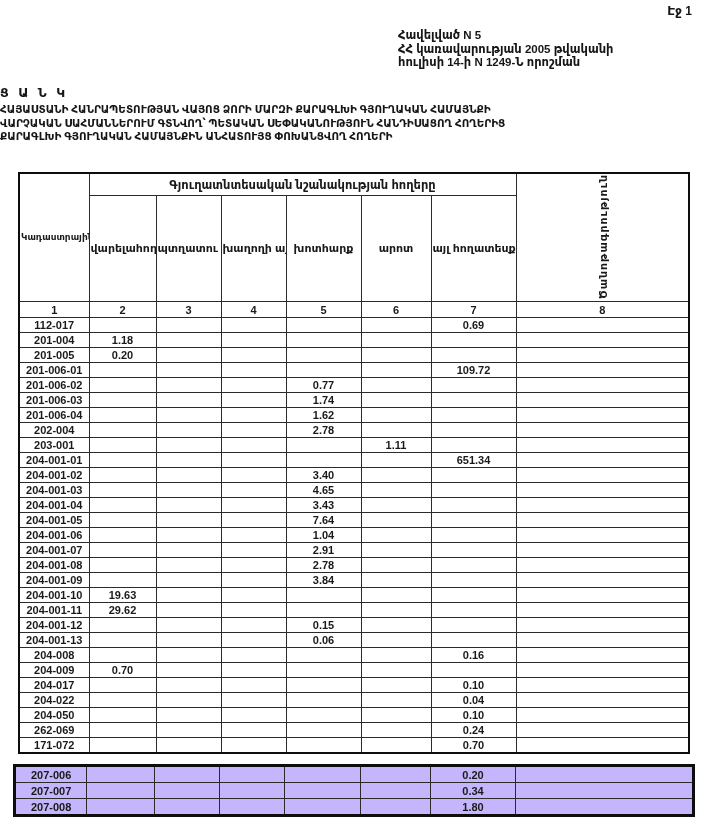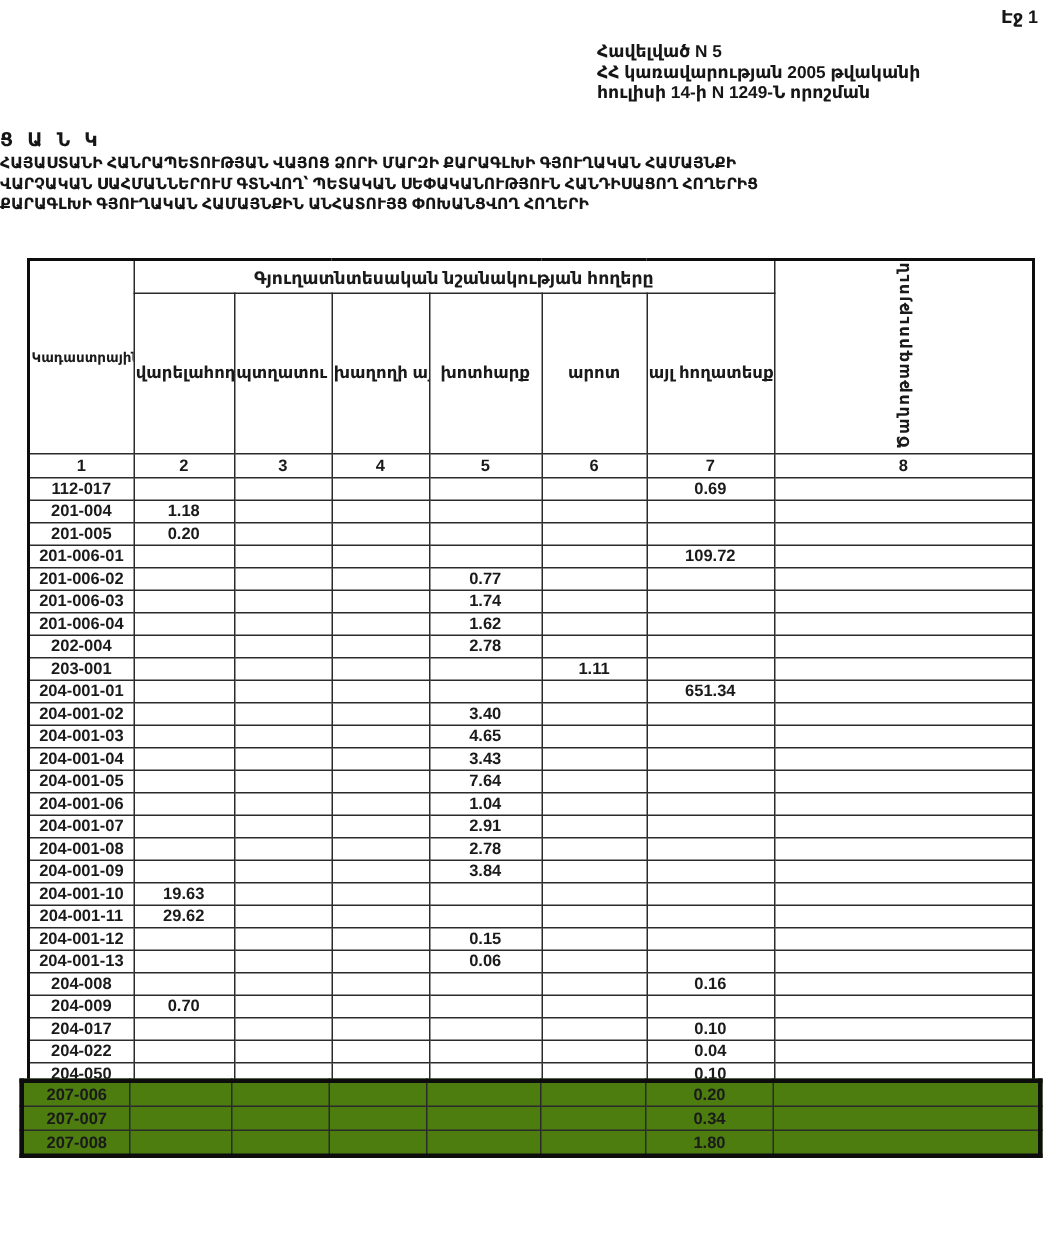--- a/index.html
+++ b/index.html
@@ -41,21 +41,21 @@
   th.note-hd .vtext{
     display:inline-block;
     writing-mode:vertical-rl;
     transform:rotate(180deg);
     letter-spacing:1px;
     font-size:11px;
   }
   tr.numrow td{height:15px;font-size:11px;font-weight:700;}
   tbody.data td{height:14px;font-size:11px;}
   .overlay{
-    position:absolute;left:13px;top:719px;width:682px;background:#4d7c0f;
+    position:absolute;left:13px;top:764px;width:682px;background:#c4b5fd;
   }
   table.overlay-t{
     width:100%;border-collapse:collapse;table-layout:fixed;
     border:3px solid #0d0d0d;
   }
   table.overlay-t td{height:15px;font-size:11px;}
 </style>
 </head>
 <body>
 

